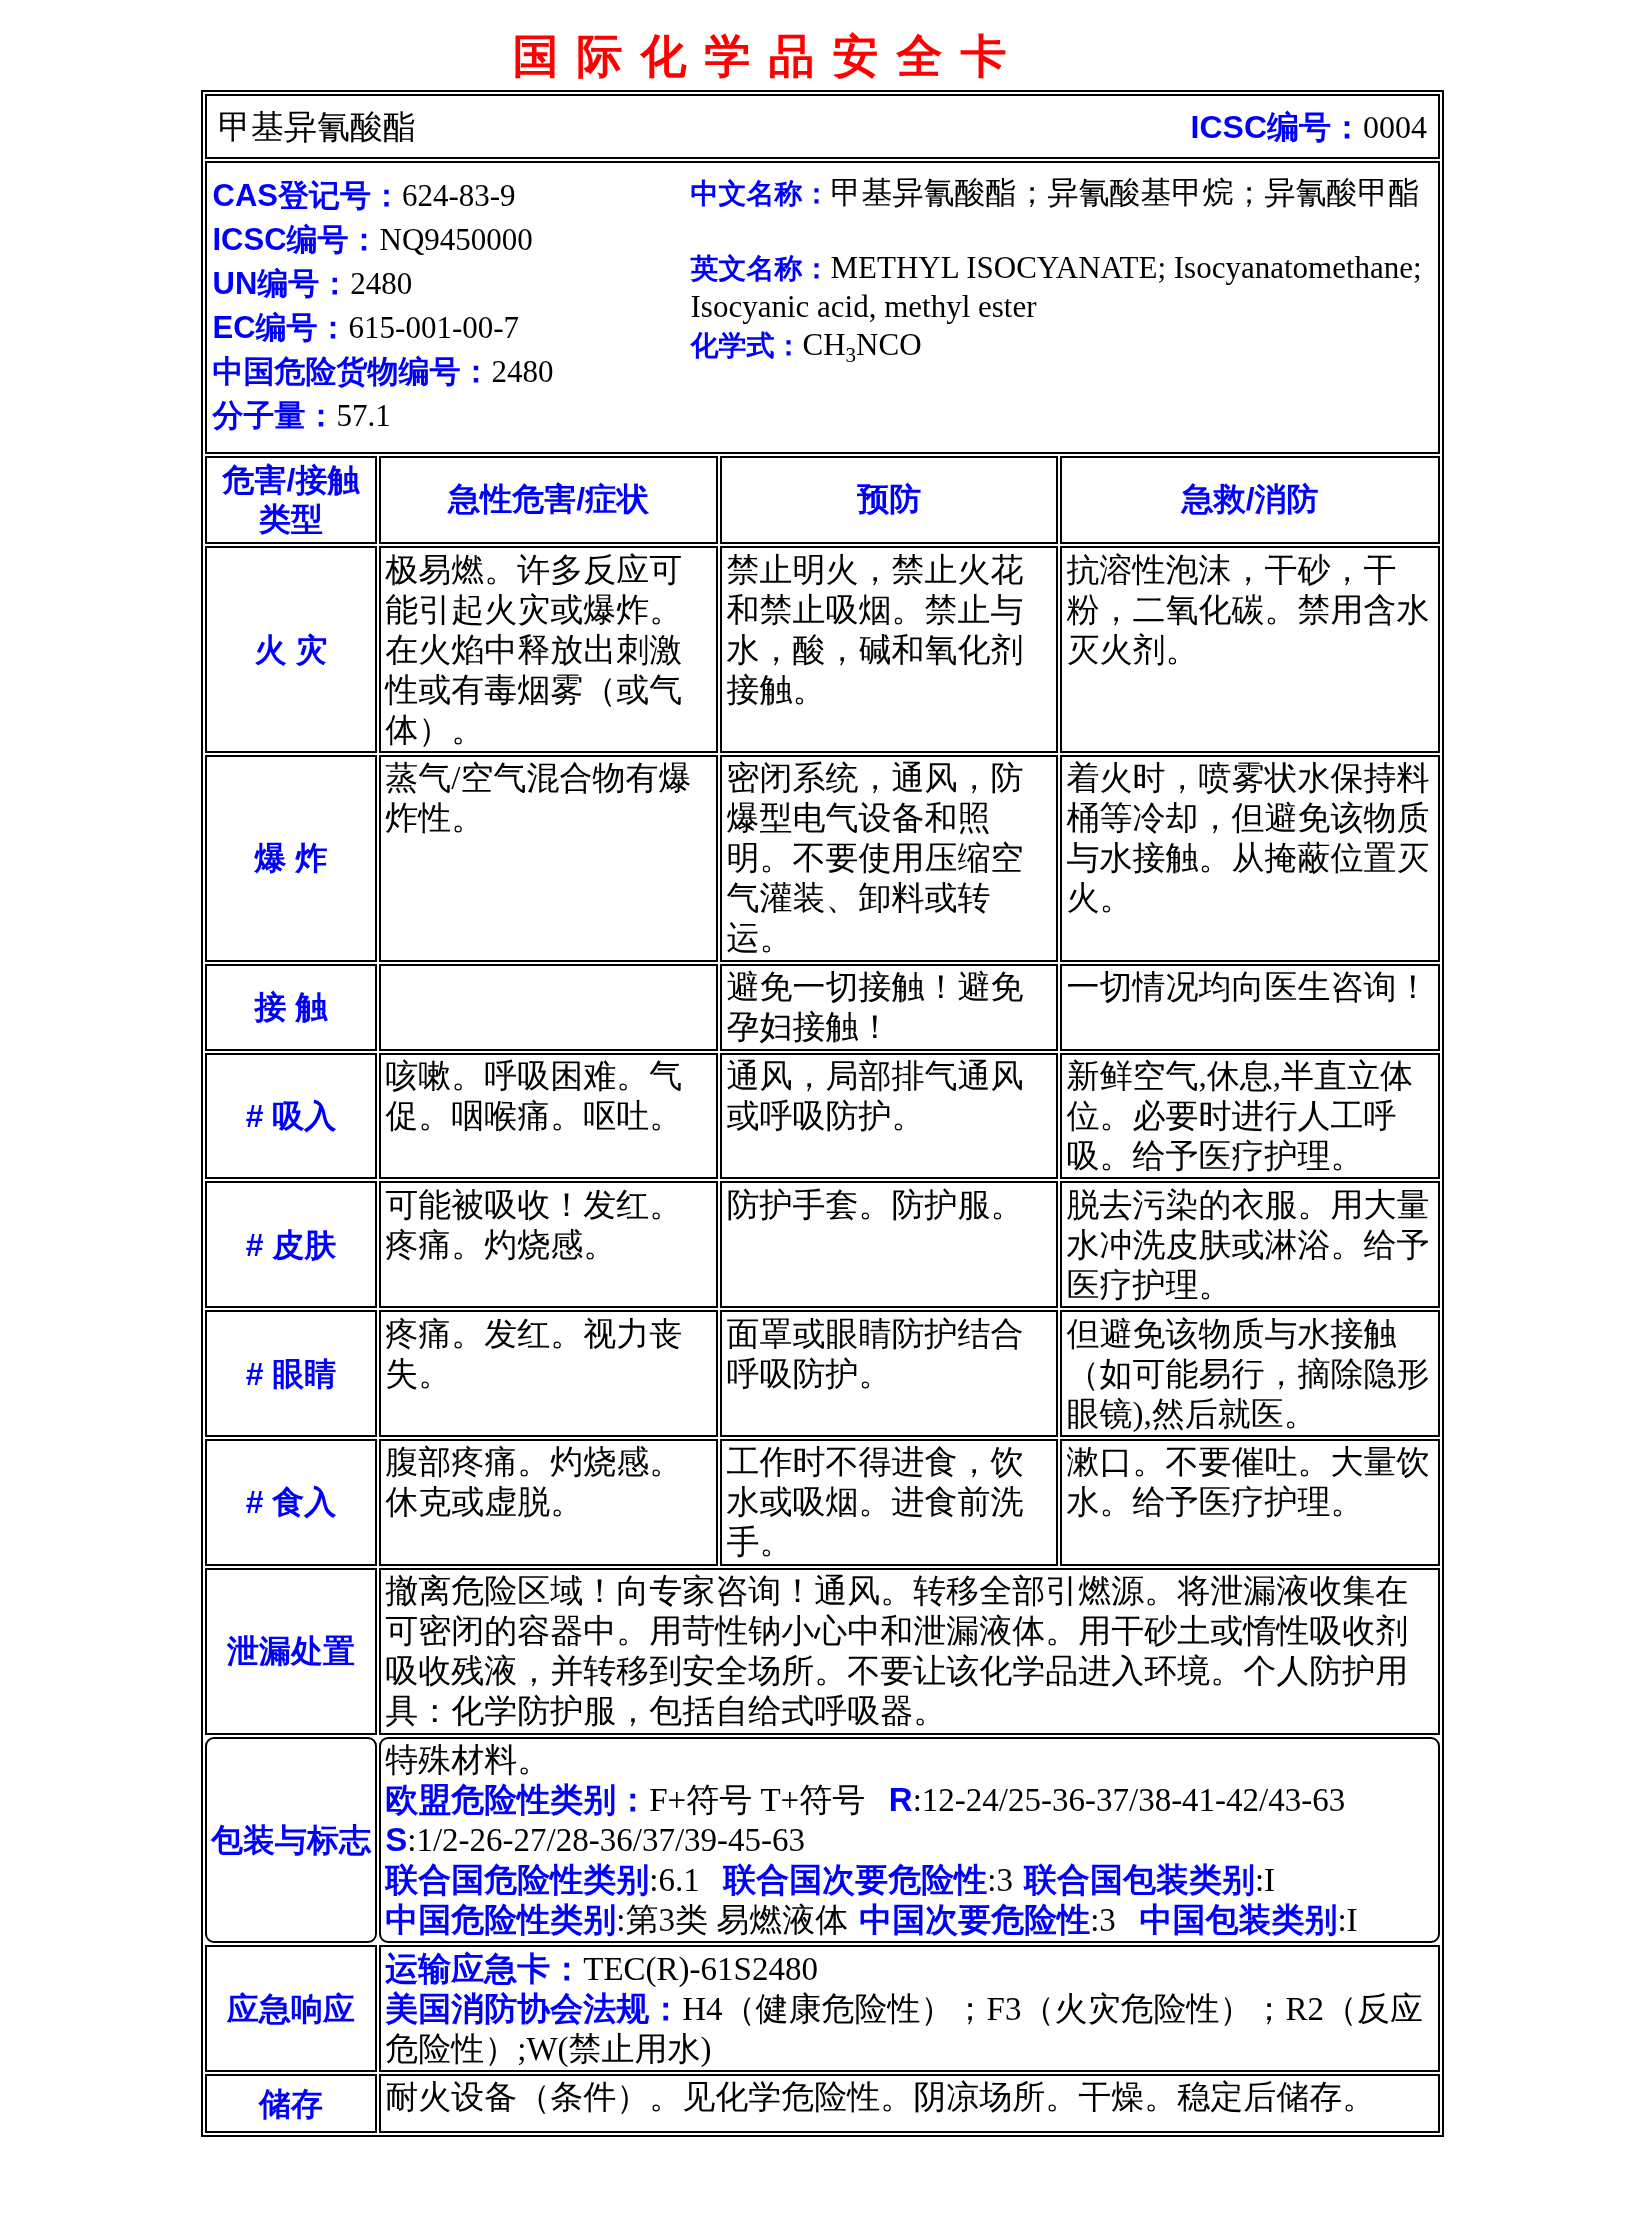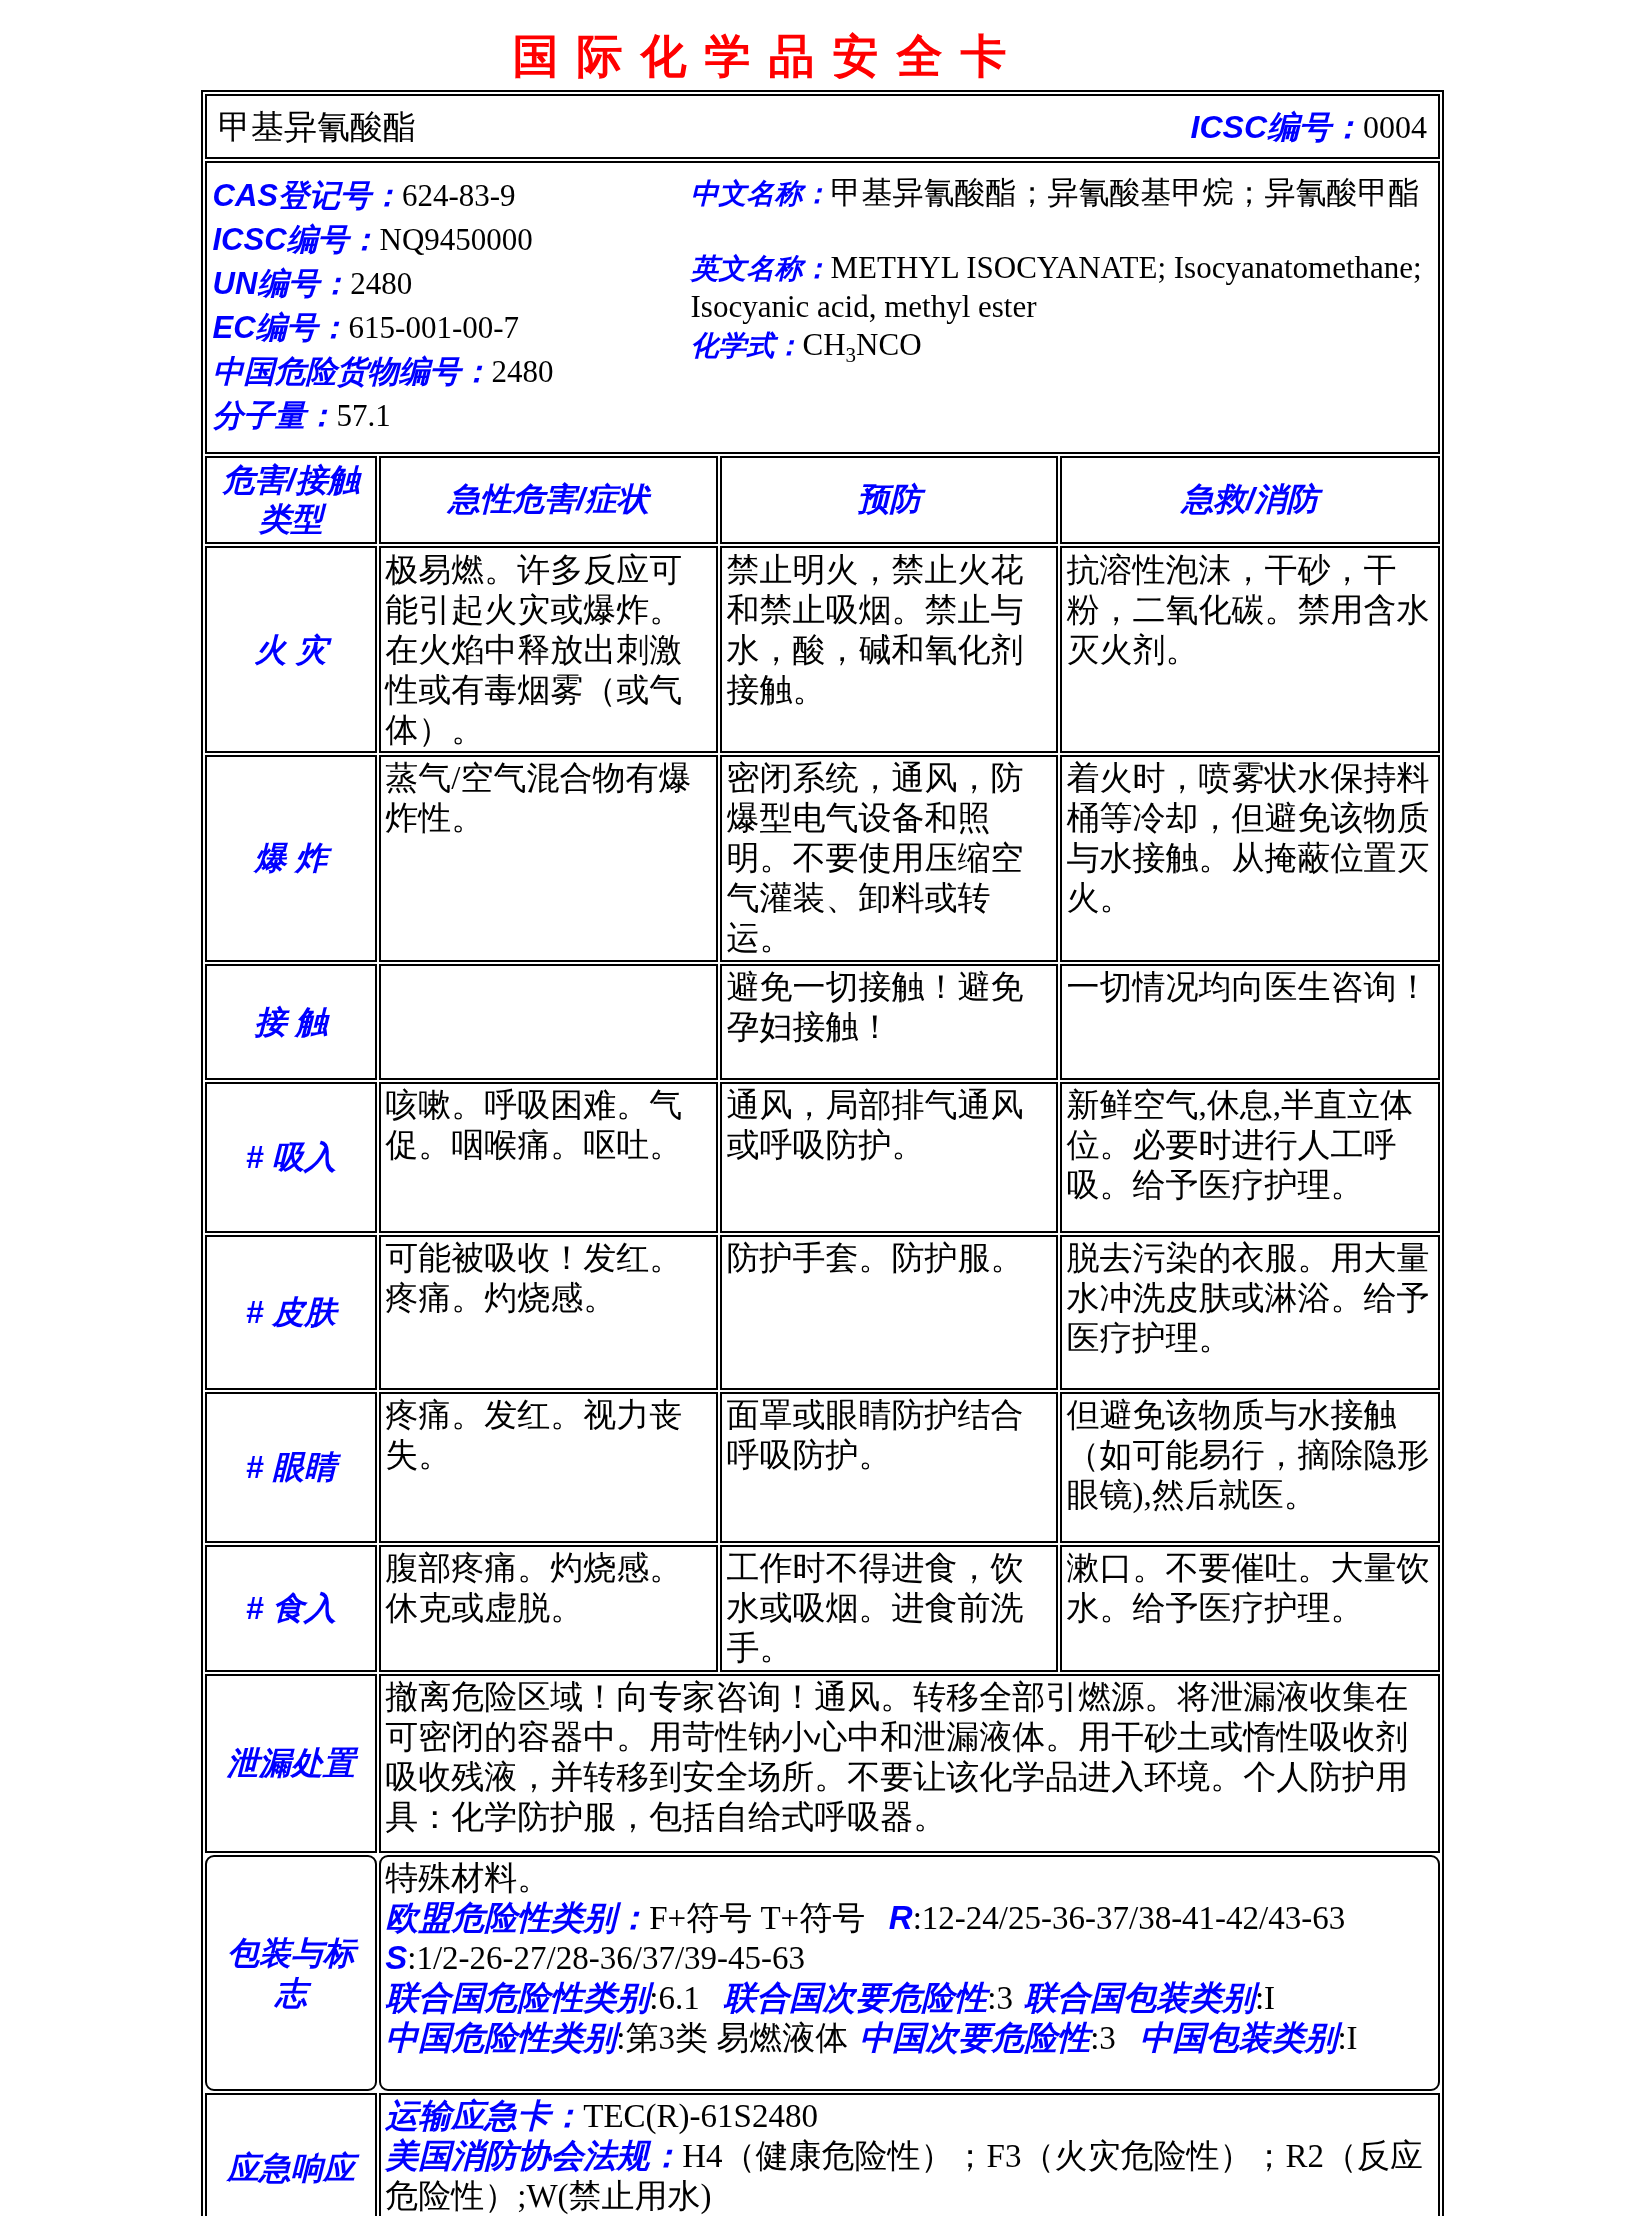--- a/index.html
+++ b/index.html
@@ -50,21 +50,20 @@
     padding: 1.4px 4.2px;
     font-size: 33px;
     line-height: 40px;
     word-break: break-all;
   }
 
   .blue {
     color: #0000ff;
     font-family: "Liberation Sans", "DejaVu Sans", sans-serif;
     font-weight: bold;
-    font-style: italic;
   }
 
   
   tr.row-name td { height: 61px; vertical-align: middle; padding: 0 11px; }
   .name-flex { display: flex; justify-content: space-between; align-items: center; }
   .name-flex .substance { font-size: 33px; }
   .name-flex .icsc { font-size: 32px; }
 
   
   tr.row-ids td { height: 272px; padding: 11px 5.5px 5.5px 5.5px; }
@@ -85,21 +84,21 @@
     font-size: 32px;
     line-height: 39px;
     padding: 1.4px;
   }
 
   td.rowlabel {
     text-align: center;
     vertical-align: middle;
     font-size: 32px;
     line-height: 40px;
-    padding: 18px;
+    padding: 2px;
   }
 
   tr.r-fire  td { height: 157px; }
   tr.r-expl  td { height: 153px; }
   tr.r-cont  td { height: 76px; }
   tr.r-inh   td { height: 111px; }
   tr.r-skin  td { height: 115px; }
   tr.r-eye   td { height: 111px; }
   tr.r-ing   td { height: 78px; }
   tr.r-spill td { height: 139px; }

